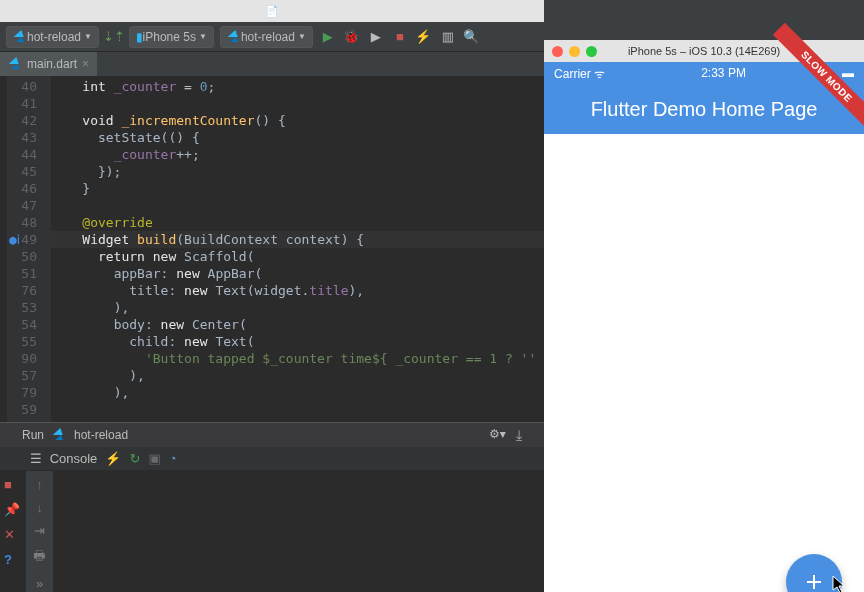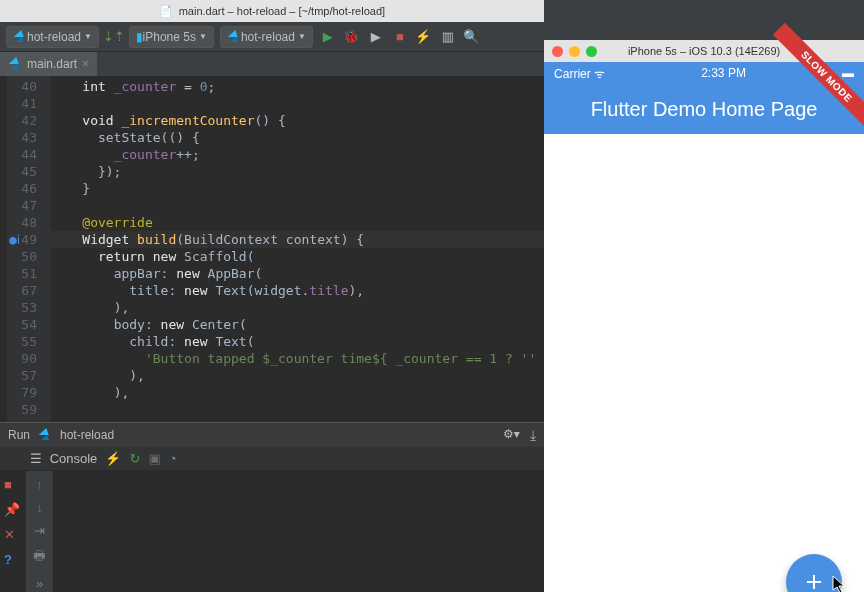--- a/index.html
+++ b/index.html
@@ -130,21 +130,21 @@
 .str { color: #6a8759; }
 .ann { color: #bbb529; }
 .punc { color: #a9b7c6; }
 .field { color: #9876aa; }
 
 .run-panel { height: 170px; background: #3c3f41; display: flex; flex-direction: column; border-top: 1px solid #555;}
 .run-header {
   height: 24px;
   background: #3a3a3c;
   display: flex; align-items: center; justify-content: space-between;
-  padding: 0 8px;
+  padding: 0 22px;
   font-size: 12px;
 }
 .run-tabs {
   height: 24px;
   background: #313335;
   border-bottom: 1px solid #2b2b2b;
   display: flex; align-items: center;
   padding-left: 30px;
   gap: 8px;
 }
@@ -226,21 +226,20 @@
 .gear { display:inline-block; }
 .dl-icon { font-size: 14px; color:#aaa; }
 </style>
 </head>
 <body>
 
 <div class="ide">
 
   <div class="ide-title">
     <span>📄</span>
-    <span>main.dart – hot-reload – [~/tmp/hot-reload]</span>
   </div>
 
   <div class="toolbar">
     <div class="tool-item box">
       <span class="flutter-logo"></span>
       <span>hot-reload</span>
       <span class="tri">▼</span>
     </div>
     <div class="icon-btn" style="color:#6a9955">⇣⇡</div>
     <div class="tool-item box">
@@ -277,21 +276,21 @@
         <div style="position:relative">42</div>
         <div style="position:relative">43</div>
         <div style="position:relative">44</div>
         <div style="position:relative">45</div>
         <div style="position:relative">46</div>
         <div style="position:relative">47</div>
         <div style="position:relative">48</div>
         <div style="position:relative"><span style="position:absolute;left:2px;color:#3f8ae0">●ℹ</span>49</div>
         <div style="position:relative">50</div>
         <div style="position:relative">51</div>
-        <div style="position:relative">67</div>
+        <div style="position:relative">76</div>
         <div style="position:relative">53</div>
         <div style="position:relative">54</div>
         <div style="position:relative">55</div>
         <div style="position:relative">90</div>
         <div style="position:relative">57</div>
         <div style="position:relative">79</div>
         <div style="position:relative">59</div>
       </div>
     <div class="code" id="code"><div>    <span class="kw">int</span> <span class="field">_counter</span> = <span class="num">0</span><span class="punc">;</span></div><div> </div><div>    <span class="kw">void</span> <span class="type">_incrementCounter</span><span class="punc">() {</span></div><div>      <span class="name">setState</span><span class="punc">(() {</span></div><div>        <span class="field">_counter</span><span class="punc">++;</span></div><div>      <span class="punc">});</span></div><div>    <span class="punc">}</span></div><div> </div><div>    <span class="ann">@override</span></div><span class="hl-line">    <span class="kw">Widget</span> <span class="type">build</span><span class="punc">(</span><span class="name">BuildContext context</span><span class="punc">) {</span></span><div>      <span class="kw">return</span> <span class="kw">new</span> <span class="name">Scaffold</span><span class="punc">(</span></div><div>        <span class="name">appBar</span><span class="punc">: </span><span class="kw">new</span> <span class="name">AppBar</span><span class="punc">(</span></div><div>          <span class="name">title</span><span class="punc">: </span><span class="kw">new</span> <span class="name">Text</span><span class="punc">(</span><span class="name">widget</span><span class="punc">.</span><span class="field">title</span><span class="punc">),</span></div><div>        <span class="punc">),</span></div><div>        <span class="name">body</span><span class="punc">: </span><span class="kw">new</span> <span class="name">Center</span><span class="punc">(</span></div><div>          <span class="name">child</span><span class="punc">: </span><span class="kw">new</span> <span class="name">Text</span><span class="punc">(</span></div><div>            <span class="str">'Button tapped $_counter time${ _counter == 1 ? '' </span></div><div>          <span class="punc">),</span></div><div>        <span class="punc">),</span></div><div> </div></div>
   </div>

